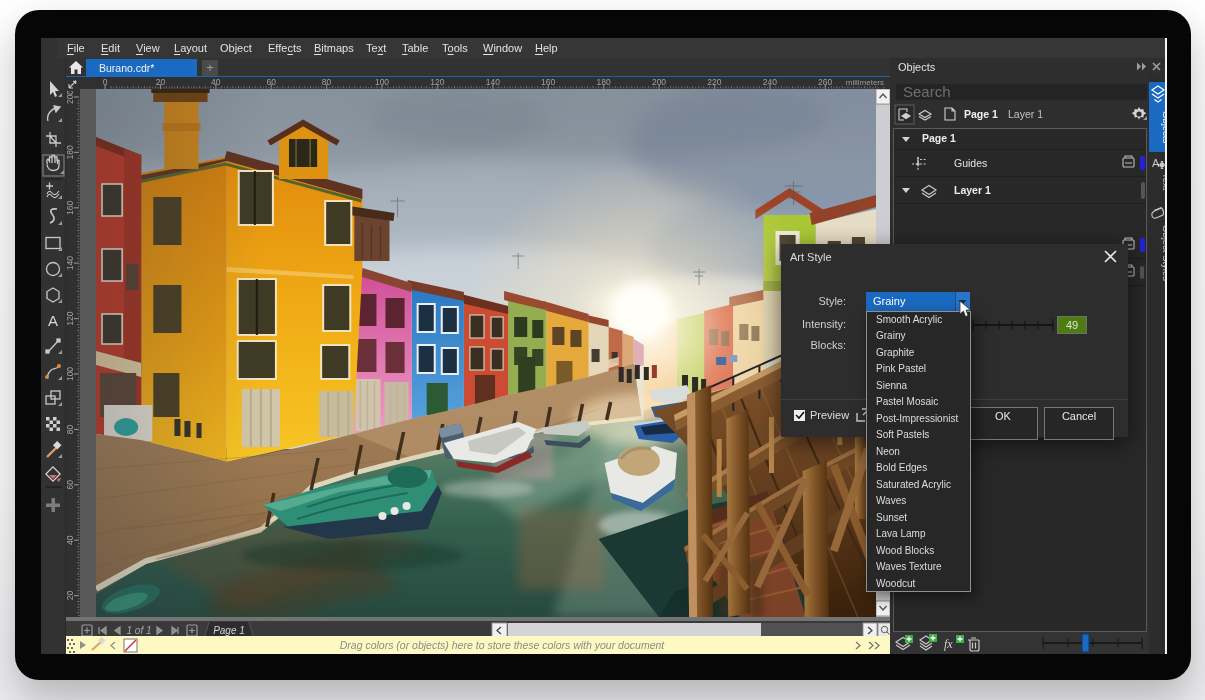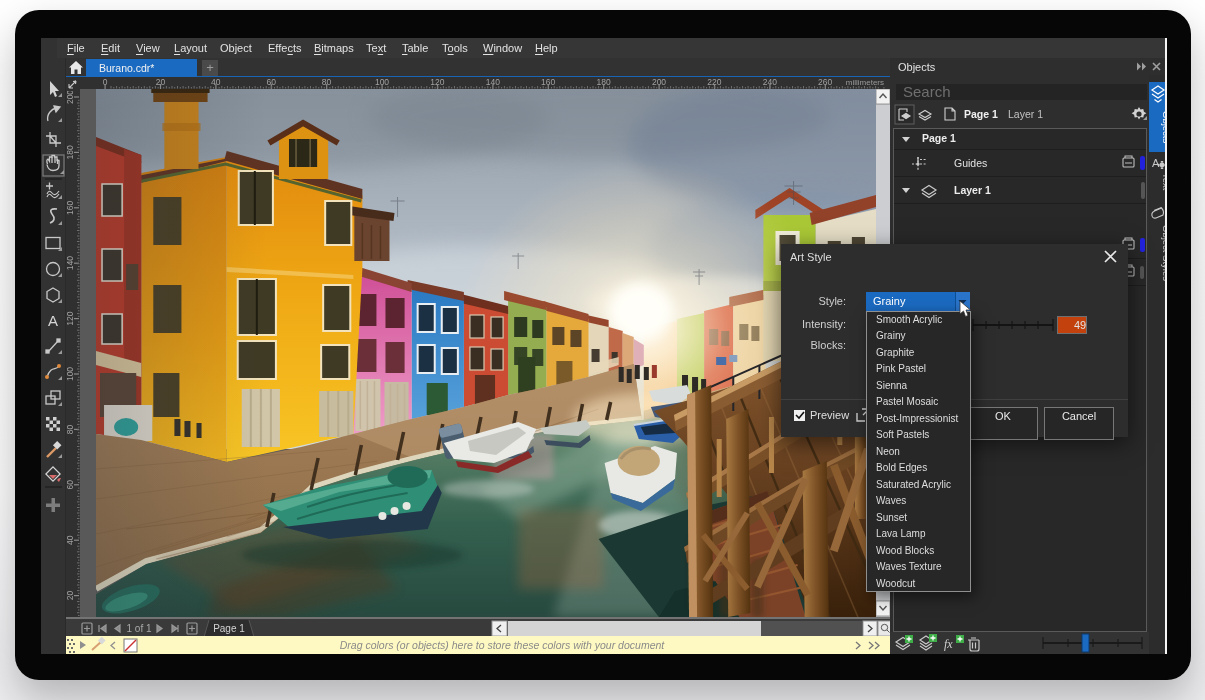--- a/index.html
+++ b/index.html
@@ -22,21 +22,21 @@
 
 #hruler { position:absolute; left:25px; top:39px; width:824px; height:12px; background:#303030; color:#9f9f9f; font-size:8.5px; }
 #vruler { position:absolute; left:25px; top:51px; width:14px; height:528px; background:#303030; color:#9f9f9f; font-size:8.5px; }
 #rcorner { position:absolute; left:25px; top:39px; width:14px; height:12px; background:#303030; z-index:3; }
 
 #canvas { position:absolute; left:39px; top:51px; width:796px; height:528px; background:#595959; overflow:hidden; }
 #photo { position:absolute; left:16px; top:0; width:780px; height:528px; }
 
 #vsb { position:absolute; left:835px; top:51px; width:14px; height:528px; background:#9ea0a3; }
 
-#navbar { position:absolute; left:25px; top:579px; width:824px; height:19px; background:#3a3a3a; border-top:2px solid #737373; color:#fdba74; }
+#navbar { position:absolute; left:25px; top:579px; width:824px; height:19px; background:#3a3a3a; border-top:4px solid #737373; color:#fdba74;font-style:italic; }
 
 #palbar { position:absolute; left:25px; top:598px; width:824px; height:18px; background:#fef9c3; }
 #palbar .hint { position:absolute; left:24px; width:824px; top:3px; text-align:center; color:#8a8a8a; font-size:10.5px; font-style:italic; }
 
 #docker { position:absolute; left:849px; top:20px; width:277px; height:596px; background:#2e2e2e; }
 #docker-title { position:absolute; left:0; top:0; width:277px; height:17px; color:#e2e2e2; font-size:11px; }
 #docker-body { position:absolute; left:0; top:17px; width:259px; height:557px; background:#2e2e2e; }
 #tabstrip { position:absolute; left:259px; top:17px; width:18px; height:579px; background:#2c2c2c; }
 #docker-foot { position:absolute; left:0; top:574px; width:259px; height:22px; background:#333333; }
 
@@ -1289,21 +1289,21 @@
       <g stroke="#141414" stroke-width="1.2">
             <line x1="4" y1="4" x2="4" y2="16"></line>
             <line x1="17" y1="6" x2="17" y2="14"></line>
             <line x1="30" y1="6" x2="30" y2="14"></line>
             <line x1="43" y1="6" x2="43" y2="14"></line>
             <line x1="56" y1="6" x2="56" y2="14"></line>
             <line x1="69" y1="6" x2="69" y2="14"></line>
             <line x1="84" y1="4" x2="84" y2="16"></line>
           </g>
     </svg>
-    <div style="position:absolute;left:276px;top:72px;width:30px;height:18px;background:#c2410c;border:1px solid #6f6f6f;color:#e2e2e2;line-height:16px;padding-left:16px;">49</div>
+    <div style="position:absolute;left:276px;top:72px;width:30px;height:18px;background:#4d7c0f;border:1px solid #6f6f6f;color:#e2e2e2;line-height:16px;padding-left:8px;">49</div>
     <span style="position:absolute;left:0;top:95px;width:65px;text-align:right;color:#cfcfcf;">Blocks:</span>
     <div style="position:absolute;left:0px;top:155px;width:347px;height:1px;background:#404040;"></div>
     <div style="position:absolute;left:13px;top:166px;width:11px;height:11px;background:#f0f0f0;"></div>
     <svg width="13" height="13" style="position:absolute;left:13px;top:165px">
           <path d="M2,6 l3,3 5,-6" stroke="#111" stroke-width="1.6" fill="none"></path>
         </svg>
     <span style="position:absolute;left:29px;top:165px;color:#dedede;font-size:11px;">Preview</span>
     <svg width="18" height="18" style="position:absolute;left:73px;top:162px">
           <path d="M3,7 v8 h8 M8,3 h7 v7 M15,3 l-6,6" stroke="#c9c9c9" stroke-width="1.4" fill="none"></path>
         </svg>

